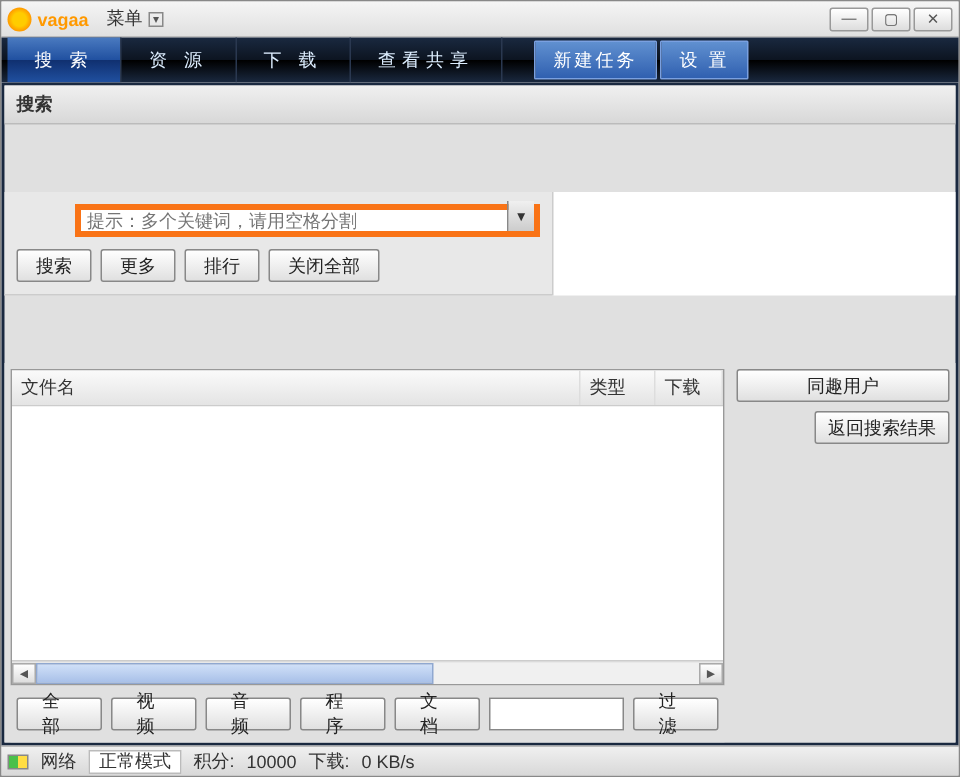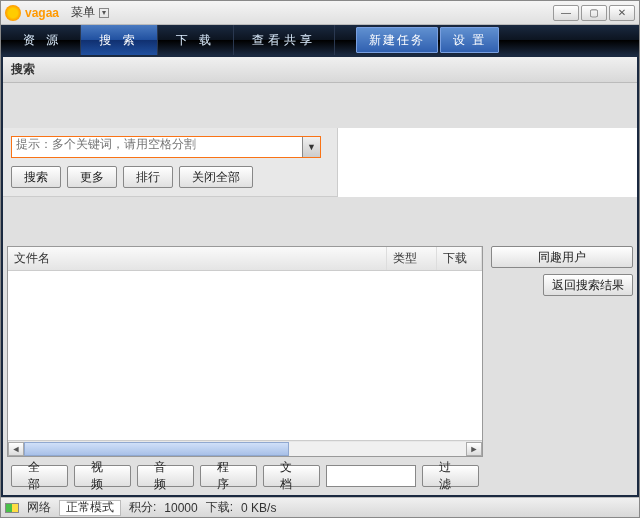--- a/index.html
+++ b/index.html
@@ -22,21 +22,21 @@
 .nav-item.active { background: linear-gradient(#4a7ac0,#2050a0 50%,#103070 51%,#2050a0); color: #fff; }
 .nav-item.light { background: linear-gradient(#6090d0,#3060b0); color: #fff; border: 1px solid #7aa0e0; margin: 2px 1px; border-radius: 1px; padding: 0 12px; letter-spacing: 2px; }
 
 
 .content { flex: 1; display: flex; flex-direction: column; background: #e0e0e0; border: 2px solid #1a2940; margin: 0; gap: 45px; }
 .section-header { background: linear-gradient(#f0f0f0,#d8d8d8); padding: 4px 8px; font-weight: bold; color: #333; border-bottom: 1px solid #bbb; }
 
 
 .search-area { padding: 8px; background: #e8e8e8; border-bottom: 1px solid #ccc; }
 .search-row1 { display: flex; align-items: center; margin-bottom: 8px; }
-.combo { width: 310px; height: 22px; border: 1px solid #f97316; background: #fff; display: flex; align-items: flex-start; }
+.combo { width: 310px; height: 22px; border: 4px solid #f97316; background: #fff; display: flex; align-items: flex-end; margin-left: 39px; }
 .combo input { flex: 1; border: none; outline: none; padding: 0 4px; color: #888; font-size: 12px; background: transparent; }
 .combo .drop { width: 18px; height: 20px; border-left: 1px solid #888; background: linear-gradient(#f0f0f0,#ccc); display: flex; align-items: center; justify-content: center; font-size: 9px; color: #333; cursor: pointer; }
 .btn-row { display: flex; gap: 6px; }
 .btn { height: 22px; padding: 0 12px; border: 1px solid #888; background: linear-gradient(#fff,#e0e0e0); border-radius: 2px; cursor: pointer; display: flex; align-items: center; color: #222; }
 
 
 .main-split { flex: 1; display: flex; background: #e0e0e0; overflow: hidden; }
 .left-pane { flex: 1; display: flex; flex-direction: column; padding: 4px 4px 0 4px; }
 .right-pane { width: 150px; display: flex; flex-direction: column; padding: 4px; gap: 6px; }
 .right-pane .btn { width: 100%; justify-content: center; }
@@ -78,22 +78,22 @@
     <span class="menu-drop">▾</span>
     <div class="spacer"></div>
     <div class="win-controls">
       <div class="win-btn">—</div>
       <div class="win-btn">▢</div>
       <div class="win-btn">✕</div>
     </div>
   </div>
 
   <div class="navbar">
+    <div class="nav-item active">搜 索</div>
     <div class="nav-item">资 源</div>
-    <div class="nav-item active">搜 索</div>
     <div class="nav-item">下 载</div>
     <div class="nav-item">查看共享</div>
     <div style="flex:0 0 20px"></div>
     <div class="nav-item light">新建任务</div>
     <div class="nav-item light">设 置</div>
   </div>
 
   <div class="content">
     <div class="section-header">搜索</div>
 

